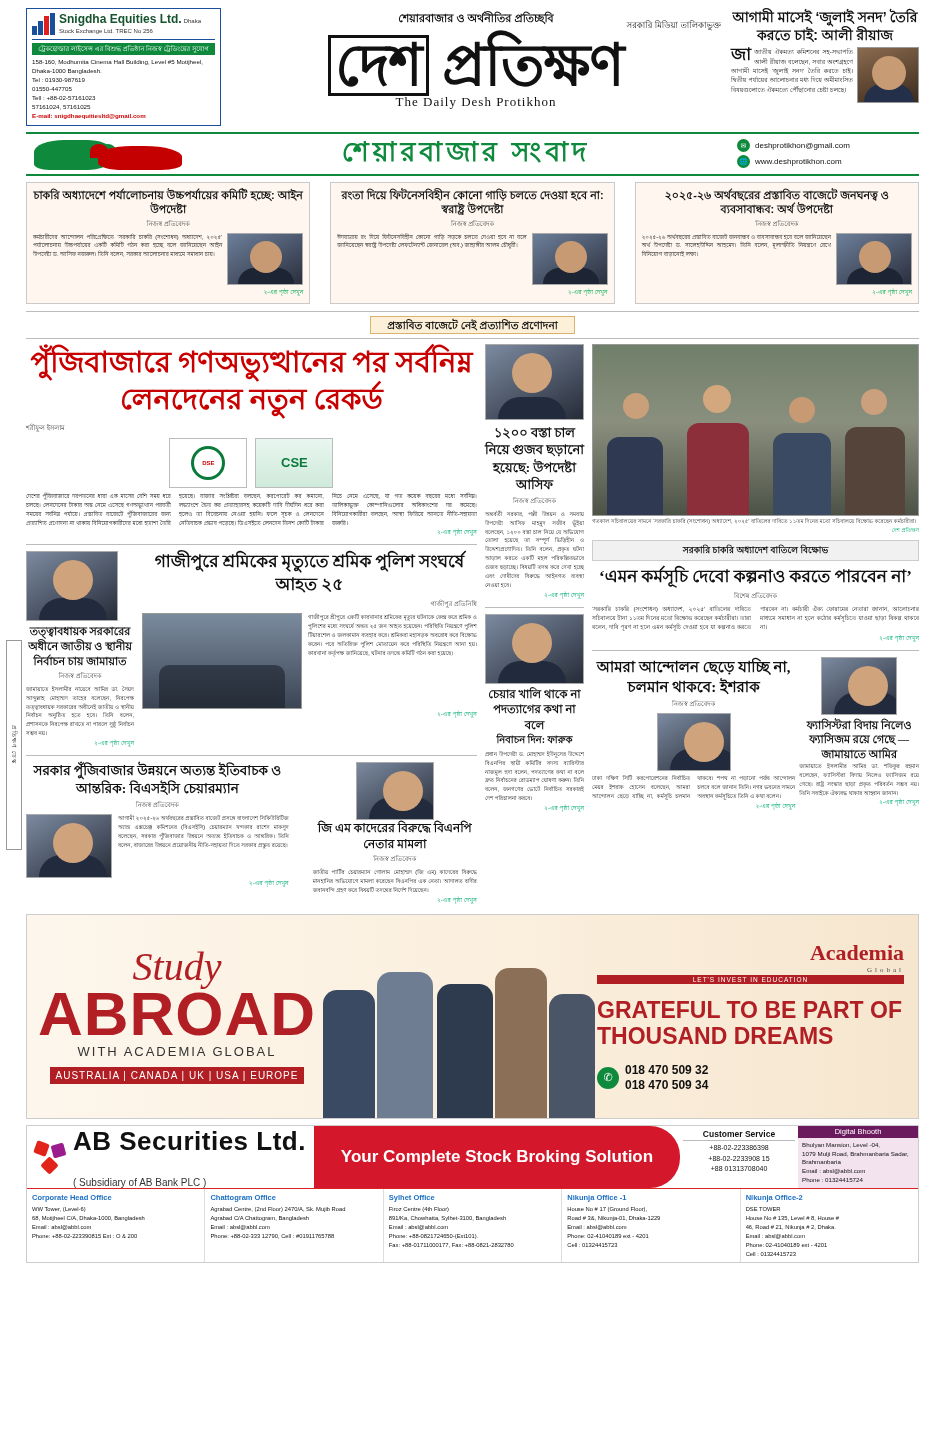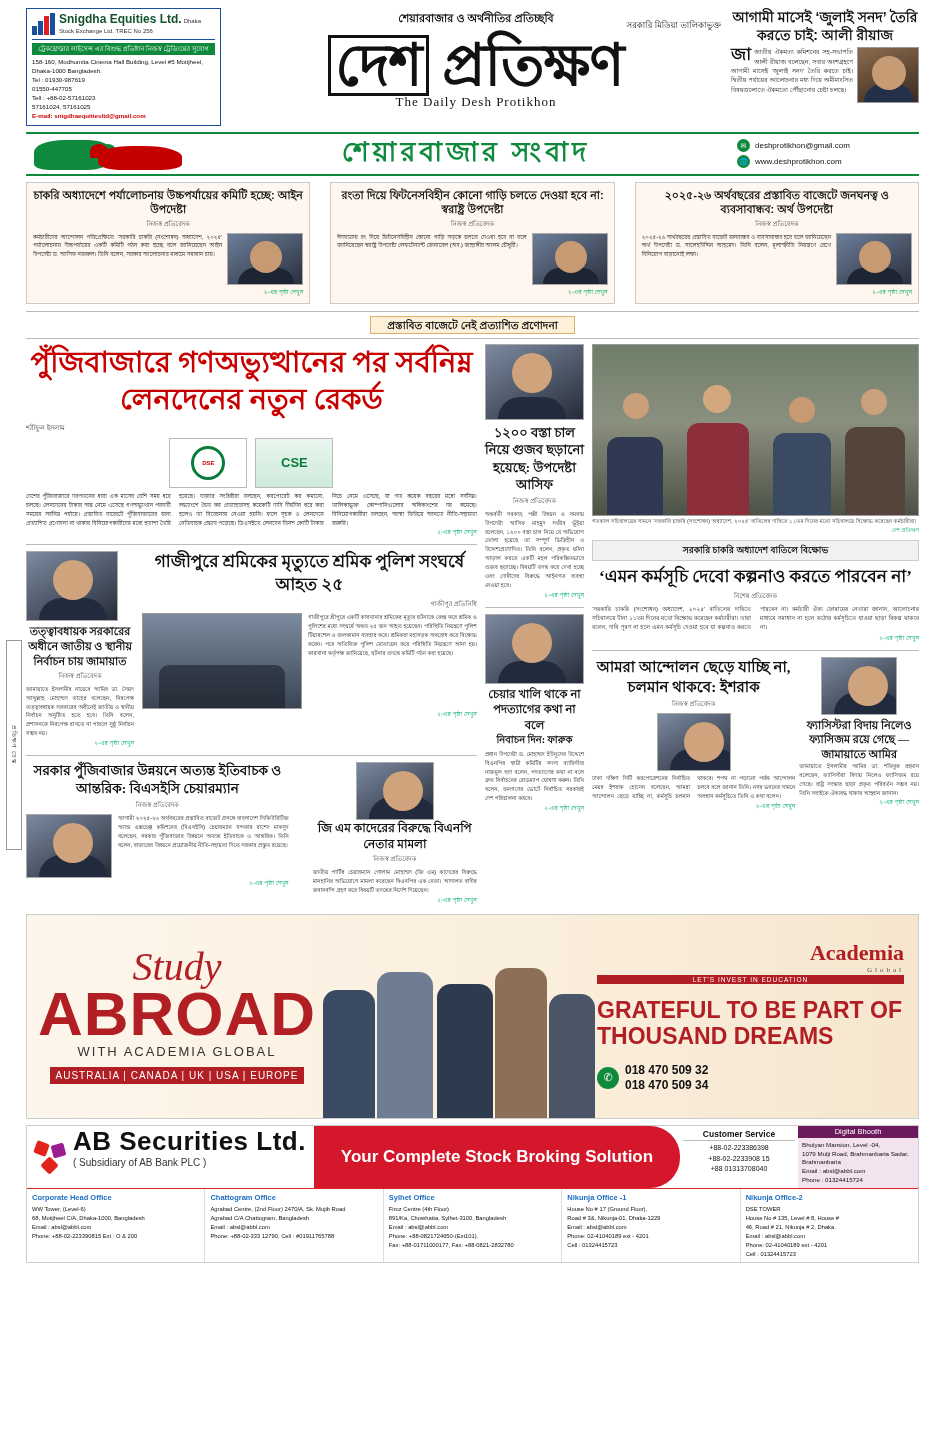--- a/index.html
+++ b/index.html
@@ -183,21 +183,21 @@
 
   
   .ad-ab { margin-top:6px; border:1px solid #ccc; }
   .ab-top { display:flex; align-items:stretch; height:62px; }
   .ab-logo { width:46px; display:flex; align-items:center; justify-content:center; }
   .ab-mark { width:30px;height:30px;position:relative; }
   .ab-mark span{position:absolute;width:13px;height:13px;background:#e2231a;border-radius:2px;}
   .ab-mark span:nth-child(1){left:0;top:0;transform:rotate(20deg);}
   .ab-mark span:nth-child(2){right:0;top:2px;background:#9b1c8f;transform:rotate(-15deg);}
   .ab-mark span:nth-child(3){left:8px;bottom:0;background:#e2231a;transform:rotate(45deg);}
-  .ab-name { display:flex; flex-direction:column; justify-content:flex-start; }
+  .ab-name { display:flex; flex-direction:column; justify-content:space-between; }
   .ab-name .n1 { font-size:26px; font-weight:bold; letter-spacing:.5px; }
   .ab-name .n2 { font-size:10px; color:#333; }
   .ab-red { flex:1; margin-left:8px; background:#d4172a; color:#fff; display:flex; align-items:center; justify-content:center; font-size:17px; font-weight:bold; border-radius:0 30px 30px 0; }
   .ab-cs { width:118px; text-align:center; font-size:7px; padding:2px 3px; line-height:1.5; }
   .ab-cs b { font-size:8.5px; }
   .ab-db { width:120px; background:#f2e3ee; font-size:6.2px; padding:3px 4px; line-height:1.4; }
   .ab-db .h { background:#6b1a5e; color:#fff; text-align:center; font-size:7.5px; margin:-3px -4px 3px; padding:1px 0; }
   .ab-offices { display:flex; border-top:1px solid #d22; }
   .ab-off { flex:1; border-right:1px solid #ddd; padding:3px 5px; font-size:5.8px; line-height:1.55; }
   .ab-off:last-child { border-right:none; }

